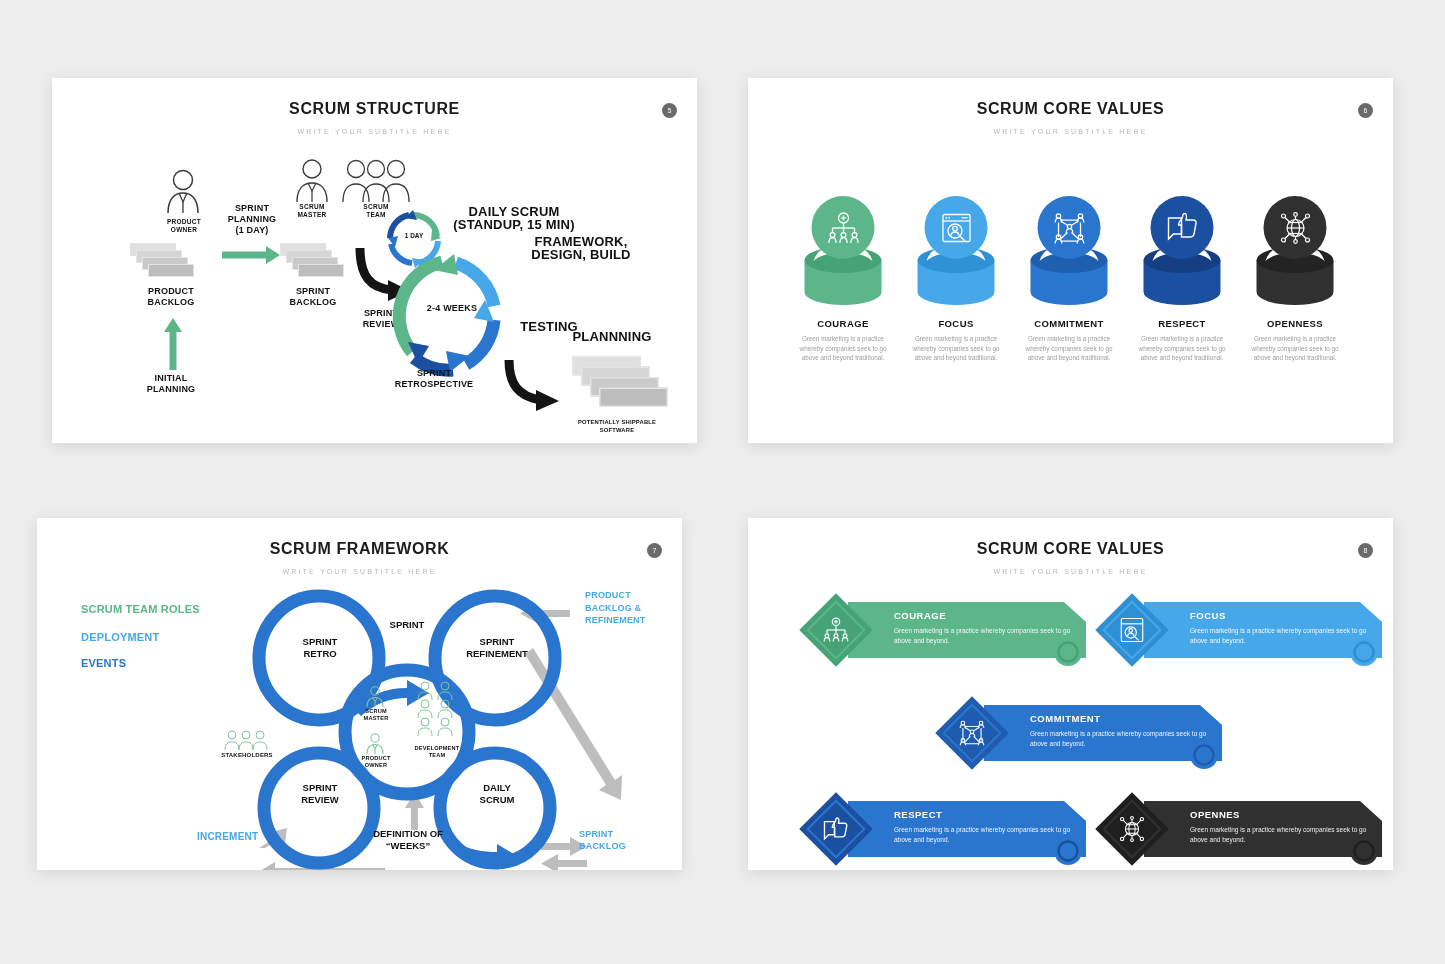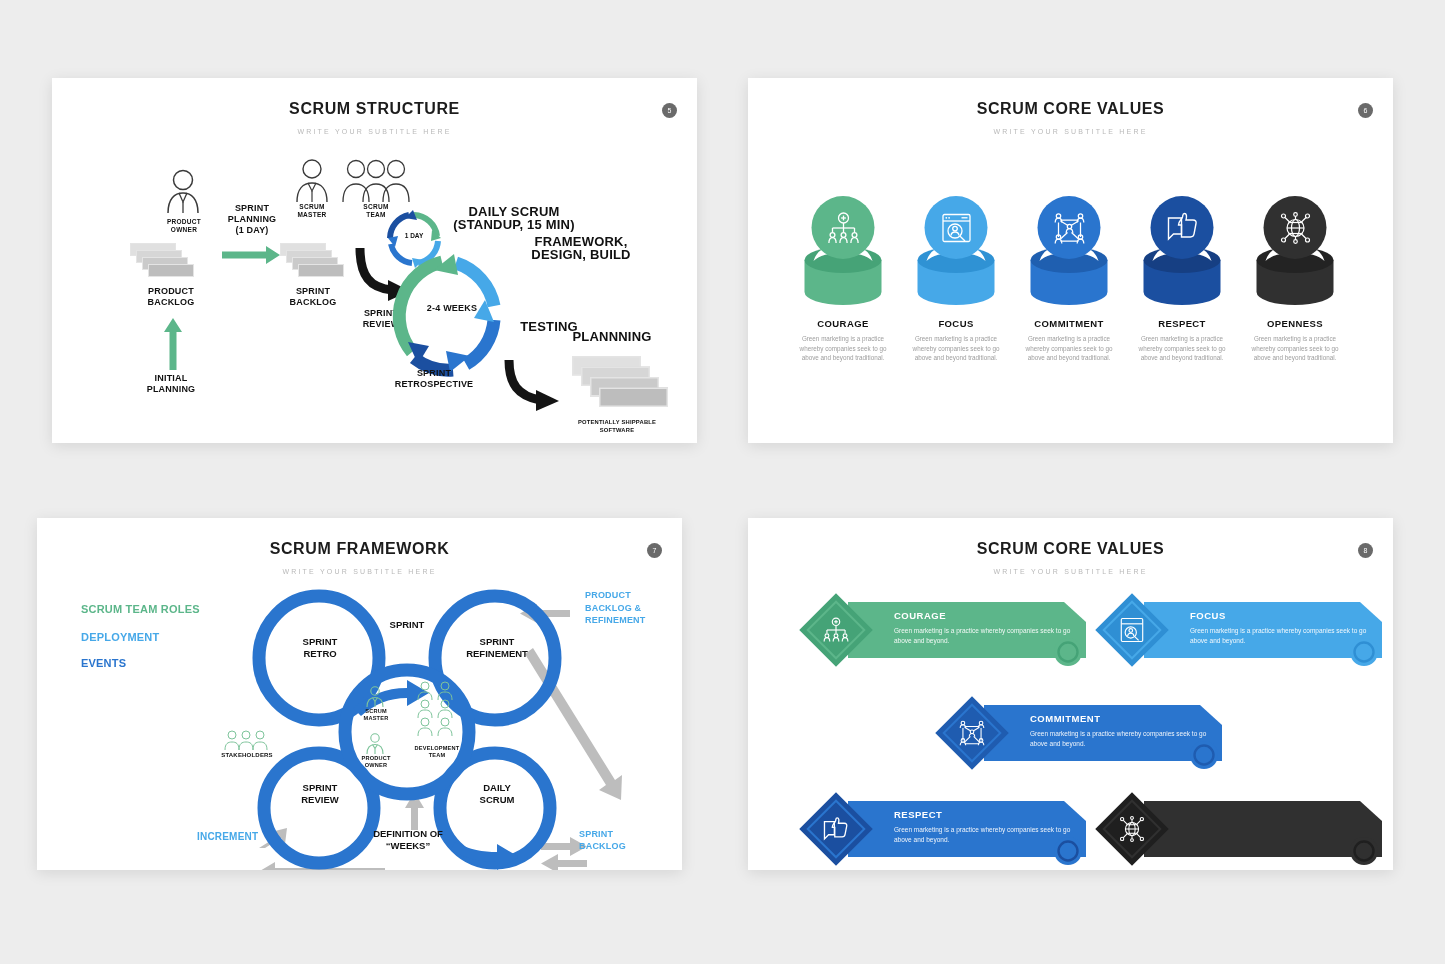--- a/index.html
+++ b/index.html
@@ -643,16 +643,20 @@
           <circle cx="17" cy="3.5" r="1.7"></circle>
             <circle cx="17" cy="30.5" r="1.7"></circle>
           <line x1="6.5" y1="6.5" x2="11.3" y2="11.3"></line>
             <line x1="27.5" y1="6.5" x2="22.7" y2="11.3"></line>
           <line x1="6.5" y1="27.5" x2="11.3" y2="22.7"></line>
             <line x1="27.5" y1="27.5" x2="22.7" y2="22.7"></line>
           <line x1="17" y1="5.2" x2="17" y2="9"></line>
             <line x1="17" y1="25" x2="17" y2="28.8"></line>
         </g>
       </svg>
+      <div class="b-text">
+        <div class="b-title">OPENNES</div>
+        <div class="b-desc">Green marketing is a practice whereby companies seek to go above and beyond.</div>
+      </div>
     </div>
   </div>
 
 </div>
 
 </body></html>

